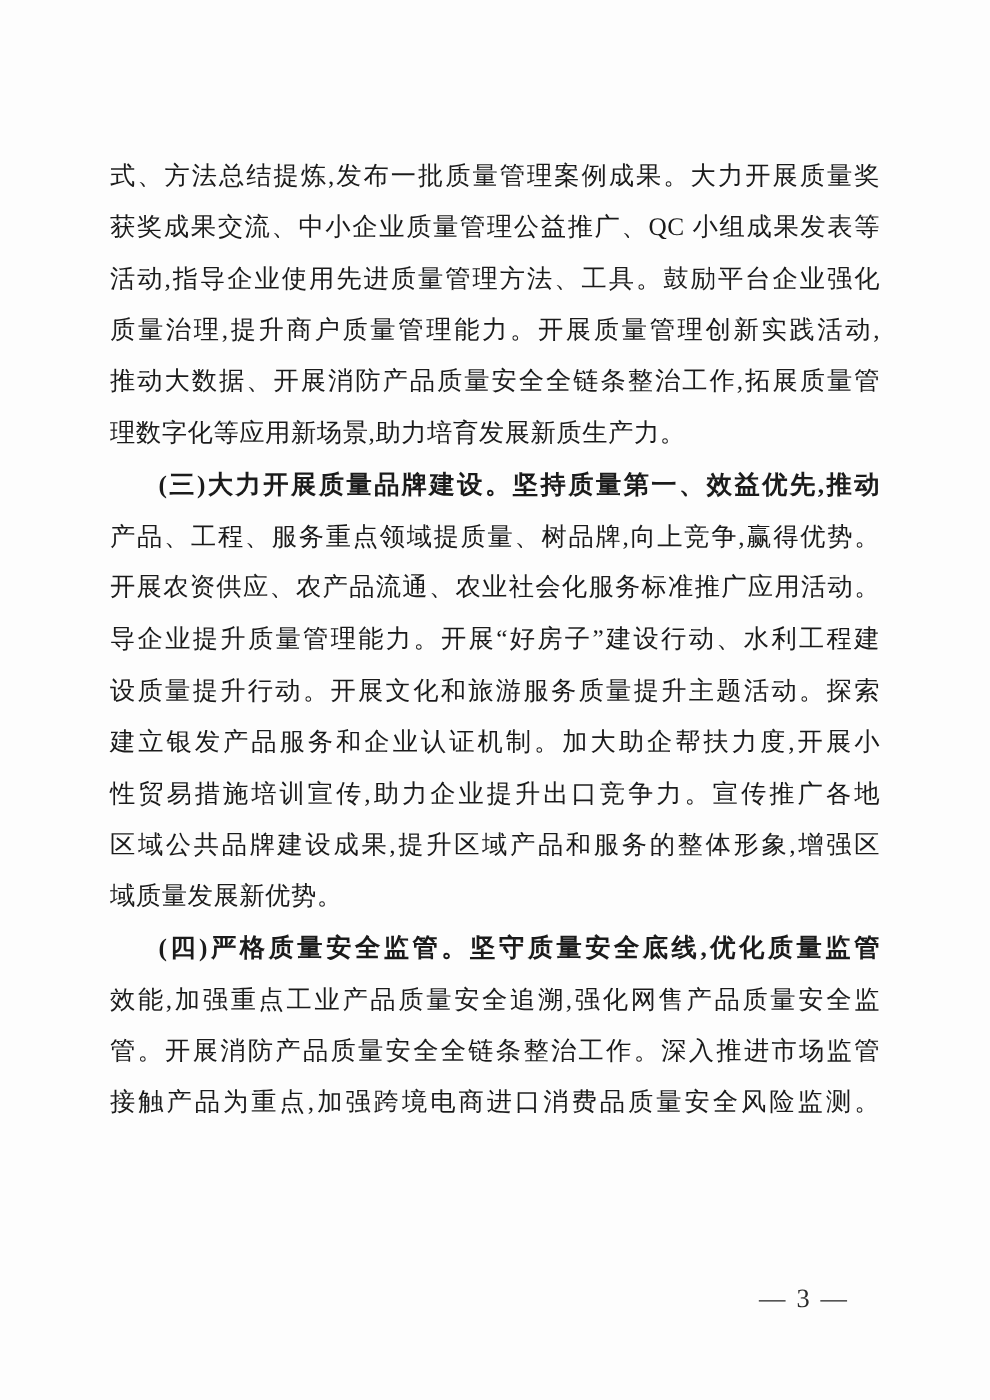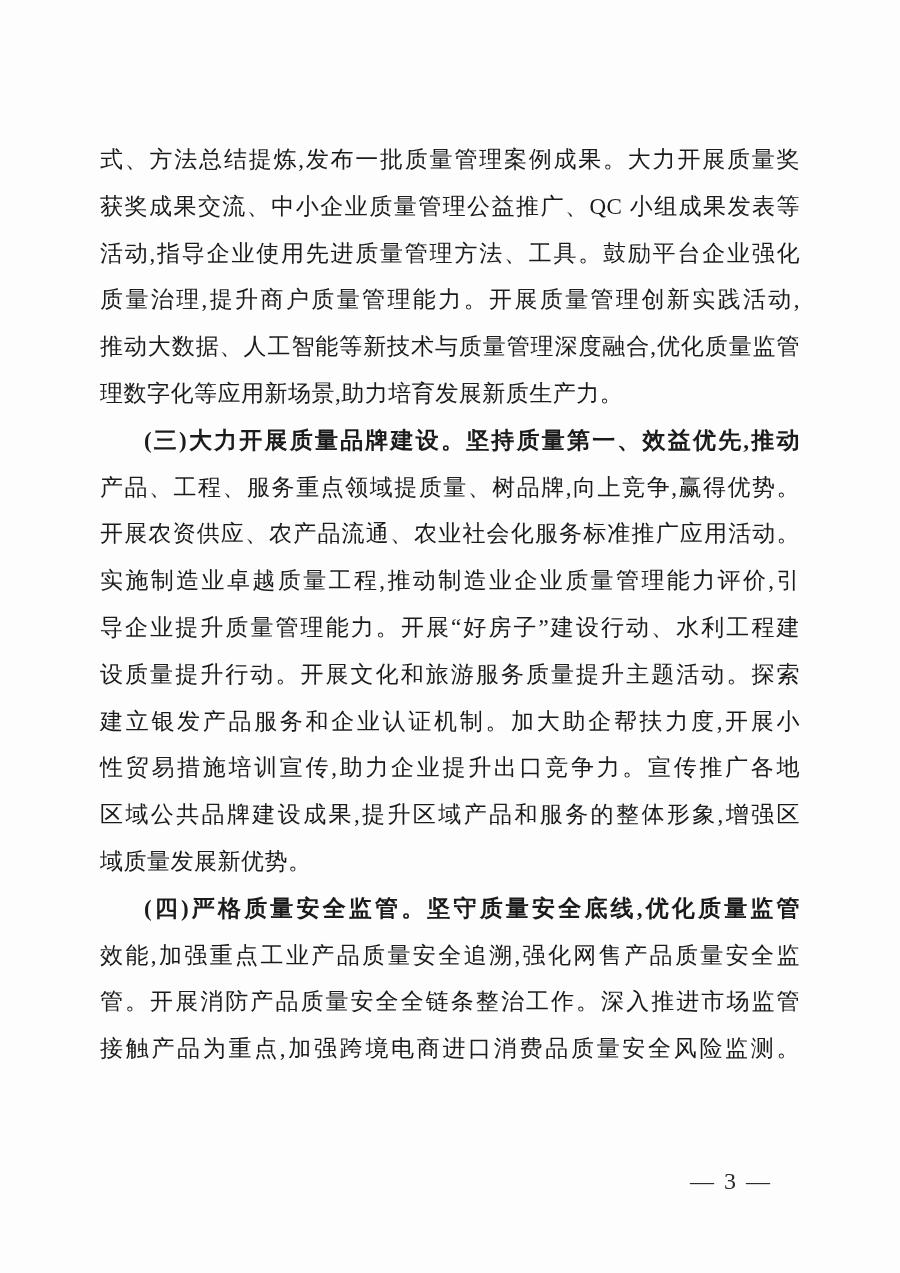--- a/index.html
+++ b/index.html
@@ -54,26 +54,25 @@
 </style>
 </head>
 <body>
 
 <div class="page">
   <div class="text-block">
     <p class="line just">式、方法总结提炼,发布一批质量管理案例成果。大力开展质量奖</p>
     <p class="line just">获奖成果交流、中小企业质量管理公益推广、QC 小组成果发表等</p>
     <p class="line just">活动,指导企业使用先进质量管理方法、工具。鼓励平台企业强化</p>
     <p class="line just">质量治理,提升商户质量管理能力。开展质量管理创新实践活动,</p>
-    <p class="line just">推动大数据、人工智能等新技术与质量管理深度融合,优化质量监管</p>
+    <p class="line just">推动大数据、开展消防产品质量安全全链条整治工作,拓展质量管</p>
     <p class="line plain">理数字化等应用新场景,助力培育发展新质生产力。</p>
     <p class="line just indent">(三)大力开展质量品牌建设。坚持质量第一、效益优先,推动</p>
     <p class="line just">产品、工程、服务重点领域提质量、树品牌,向上竞争,赢得优势。</p>
     <p class="line just">开展农资供应、农产品流通、农业社会化服务标准推广应用活动。</p>
-    <p class="line just">实施制造业卓越质量工程,推动制造业企业质量管理能力评价,引</p>
     <p class="line just">导企业提升质量管理能力。开展“好房子”建设行动、水利工程建</p>
     <p class="line just">设质量提升行动。开展文化和旅游服务质量提升主题活动。探索</p>
     <p class="line just">建立银发产品服务和企业认证机制。加大助企帮扶力度,开展小</p>
     <p class="line just">性贸易措施培训宣传,助力企业提升出口竞争力。宣传推广各地</p>
     <p class="line just">区域公共品牌建设成果,提升区域产品和服务的整体形象,增强区</p>
     <p class="line plain">域质量发展新优势。</p>
     <p class="line just indent">(四)严格质量安全监管。坚守质量安全底线,优化质量监管</p>
     <p class="line just">效能,加强重点工业产品质量安全追溯,强化网售产品质量安全监</p>
     <p class="line just">管。开展消防产品质量安全全链条整治工作。深入推进市场监管</p>
     <p class="line just">接触产品为重点,加强跨境电商进口消费品质量安全风险监测。</p>

